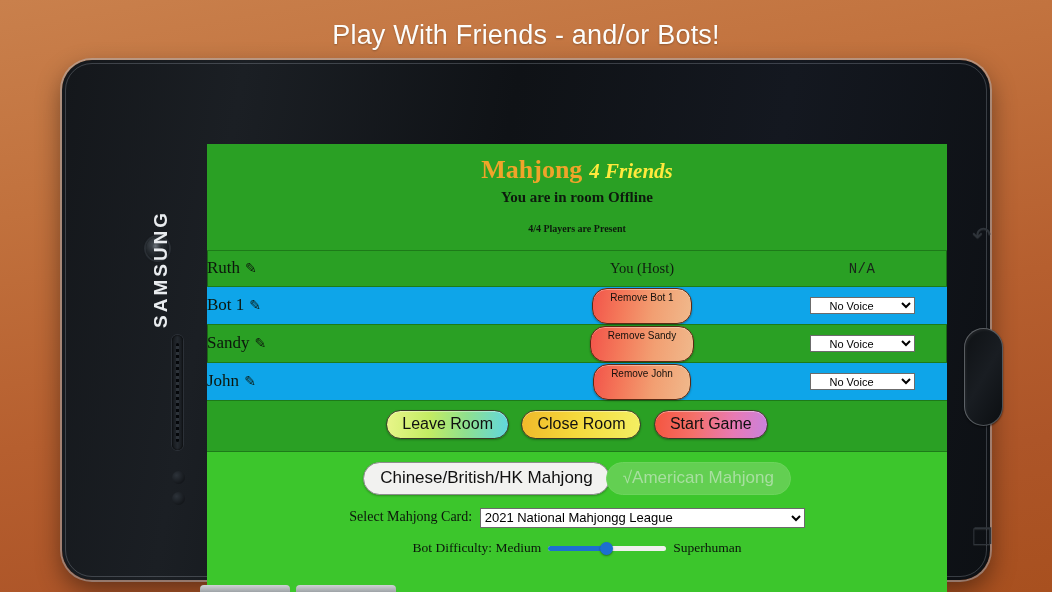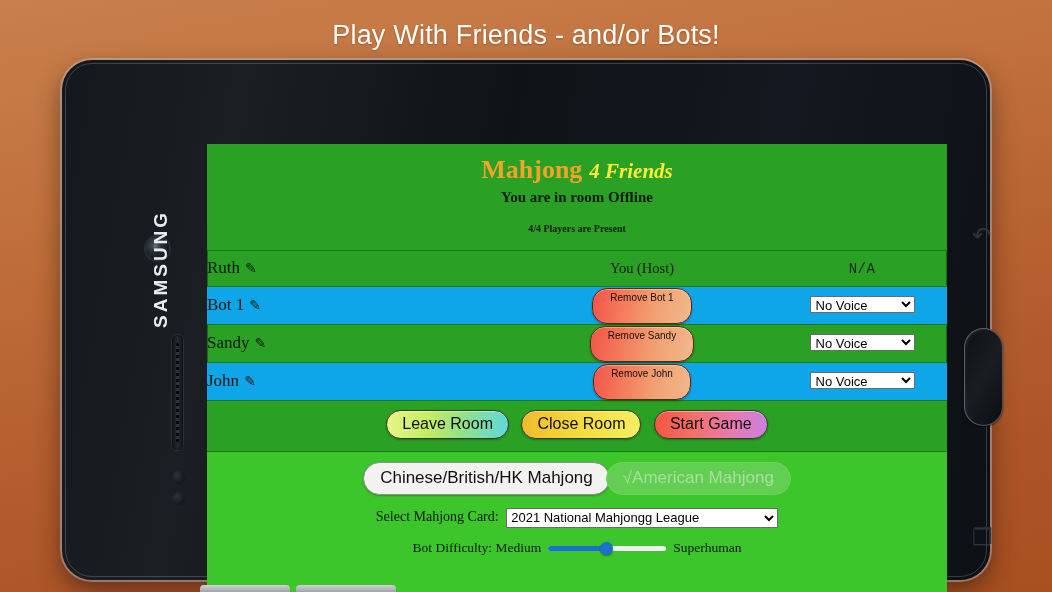--- a/index.html
+++ b/index.html
@@ -111,21 +111,21 @@
   .youhost{font-family:"Liberation Serif",serif;font-size:14.5px;color:#101c10;}
   .na{font-family:Liberation Mono, monospace;font-size:14px;color:#18241a;letter-spacing:.5px;}
   .rmbtn{
     display:inline-block;border:1px solid #5a2a14;border-radius:15px;
     padding:3px 17px 20px;font-size:10px;color:#14100c;cursor:pointer;
     background:linear-gradient(100deg,#f2544a 0%,#f4795a 30%,#f29f72 62%,#f0b98c 100%);
     box-shadow:0 1px 2px rgba(0,0,0,.35),inset 0 1px 0 rgba(255,255,255,.35);
     font-family:"Liberation Sans",sans-serif;
   }
   .voicesel{
-    width:105px;height:17px;font-size:13px;padding:0 1px;
+    width:105px;height:17px;font-size:11px;padding:0 15px;
     font-family:"Liberation Sans",sans-serif;
     border:1px solid #6b6b6b;background:#fff;color:#000;border-radius:0;
   }
   
   .actions{
     background:#2aa024;text-align:center;padding:9px 0 12px;
     border-bottom:1px solid #1d7a19;
   }
   .abtn{
     display:inline-block;border:1px solid #3a3a28;border-radius:16px;
@@ -152,21 +152,21 @@
     box-shadow:0 1px 2px rgba(0,0,0,.25);
   }
   .seg.off{
     background:#63cf52;color:#a8dfa0;border:1px solid #6cd45c;margin-left:-4px;
   }
   .cardrow{
     text-align:center;margin-top:13px;
     font-family:"Liberation Serif",serif;font-size:14px;color:#0b160b;
   }
   .cardsel{
-    width:272px;height:20px;font-size:13px;margin-left:4px;vertical-align:middle;
+    width:325px;height:20px;font-size:13px;margin-left:4px;vertical-align:middle;
     font-family:"Liberation Sans",sans-serif;
     border:1px solid #6b6b6b;background:#fff;color:#000;border-radius:0;
   }
   .diffrow{
     text-align:center;margin-top:12px;
     font-family:"Liberation Serif",serif;font-size:13.5px;color:#0b160b;
     display:flex;align-items:center;justify-content:center;gap:4px;
   }
   .slider{position:relative;width:118px;height:14px;margin:0 3px;cursor:pointer;}
   .slider .trk{

